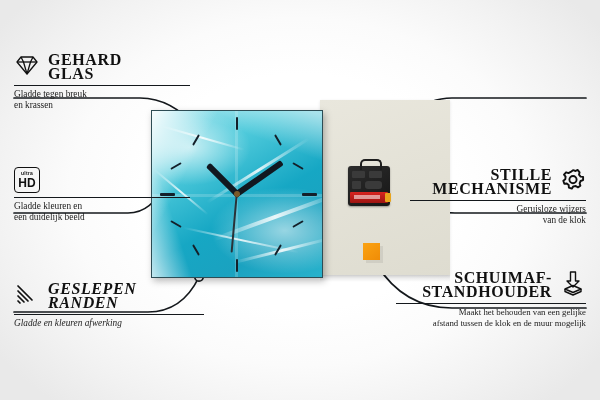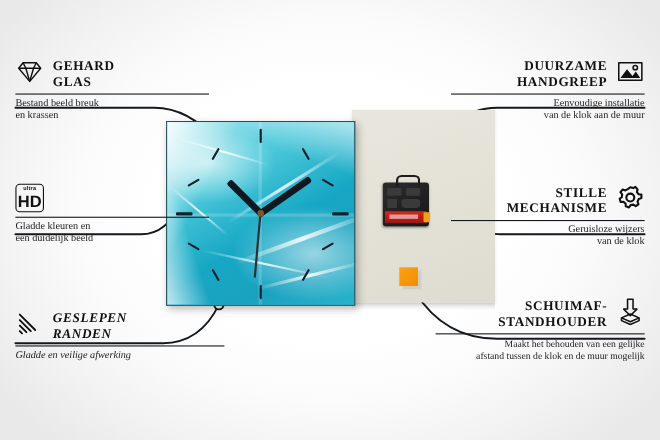--- a/index.html
+++ b/index.html
@@ -164,21 +164,21 @@
   .feature.right { text-align: right; }
   .f-head {
     display: flex;
     align-items: flex-start;
     gap: 8px;
   }
   .feature.right .f-head { flex-direction: row-reverse; }
   .f-title {
     font-family: "Liberation Serif", serif;
     font-weight: bold;
-    font-size: 12px;
+    font-size: 16px;
     line-height: 14px;
     letter-spacing: 0.6px;
     color: #111111;
     text-transform: uppercase;
     white-space: pre-line;
     padding-top: 1px;
   }
   .f-rule {
     height: 1px;
     background: #14181c;
@@ -211,21 +211,21 @@
   }
   .hd-ultra {
     font-family: "Liberation Sans", sans-serif;
     font-size: 5px;
     font-weight: bold;
     letter-spacing: 0.2px;
     color: #101010;
   }
   .hd-hd {
     font-family: "Liberation Sans", sans-serif;
-    font-size: 15px;
+    font-size: 12px;
     font-weight: bold;
     color: #101010;
     margin-top: 1px;
   }
 </style>
 </head>
 <body>
 
 <div id="stage">
 
@@ -303,21 +303,21 @@
           <path d="M3 10 H23"></path>
               <path d="M7 5 L9.5 10 L13 22"></path>
               <path d="M19 5 L16.5 10 L13 22"></path>
         </g>
           </svg>
       </span>
       <span class="f-title">GEHARD
 GLAS</span>
     </div>
     <div class="f-rule"></div>
-    <div class="f-desc">Bestand beeld breuk
+    <div class="f-desc">Gladde tegen breuk
 en krassen</div>
   </div>
 
   <div class="feature left" style="left:14px; top:167px;">
     <div class="f-head">
       <span class="f-icon">
         <span class="hd-box">
           <span class="hd-ultra">ultra</span>
           <span class="hd-hd">HD</span>
         </span>
@@ -337,41 +337,23 @@
               <path d="M4 10 L14 20"></path>
               <path d="M4 15 L10 21"></path>
               <path d="M4 20 L6 22"></path>
         </g>
           </svg>
       </span>
       <span class="f-title">GESLEPEN
 RANDEN</span>
     </div>
     <div class="f-rule"></div>
-    <div class="f-desc">Gladde en veilige afwerking</div>
-  </div>
-
-  <div class="feature right" style="left:410px; top:52px;">
-    <div class="f-head">
-      <span class="f-icon">
-        <svg viewBox="0 0 26 26">
-            <g fill="none" stroke="currentColor" stroke-width="1.4" stroke-linejoin="round">
-          <rect x="2.5" y="5" width="21" height="16"></rect>
-          <path d="M4 19 L10 11 L15 17 L18 13 L22 19 Z" fill="currentColor" stroke="none"></path>
-          <circle cx="17.5" cy="9.5" r="2"></circle>
-        </g>
-          </svg>
-      </span>
-      <span class="f-title">DUURZAME
-HANDGREEP</span>
-    </div>
-    <div class="f-rule"></div>
-    <div class="f-desc">Eenvoudige installatie
-van de klok aan de muur</div>
-  </div>
+    <div class="f-desc">Gladde en kleuren afwerking</div>
+  </div>
+
 
   <div class="feature right" style="left:410px; top:167px;">
     <div class="f-head">
       <span class="f-icon">
         <svg viewBox="0 0 26 26">
             <g fill="none" stroke="currentColor" stroke-width="1.9" stroke-linejoin="round">
           <path d="M13 3.2 L15.6 4 L17.6 2.9 L19.6 5.3 L19 7.7 L20.6 9.6 L23.1 9.9 L23.1 13.1 L20.6 14 L19.6 16.3 L20.4 18.7 L17.9 20.4 L15.8 19 L13.3 19.4 L11.8 21.6 L8.9 20.6 L8.7 18 L6.8 16.5 L4.3 16.7 L3.3 13.7 L5.3 12.2 L5.6 9.7 L4 7.7 L6.1 5.3 L8.5 6.1 L10.7 4.9 Z"></path>
           <circle cx="13" cy="12.6" r="3.6"></circle>
         </g>
           </svg>

